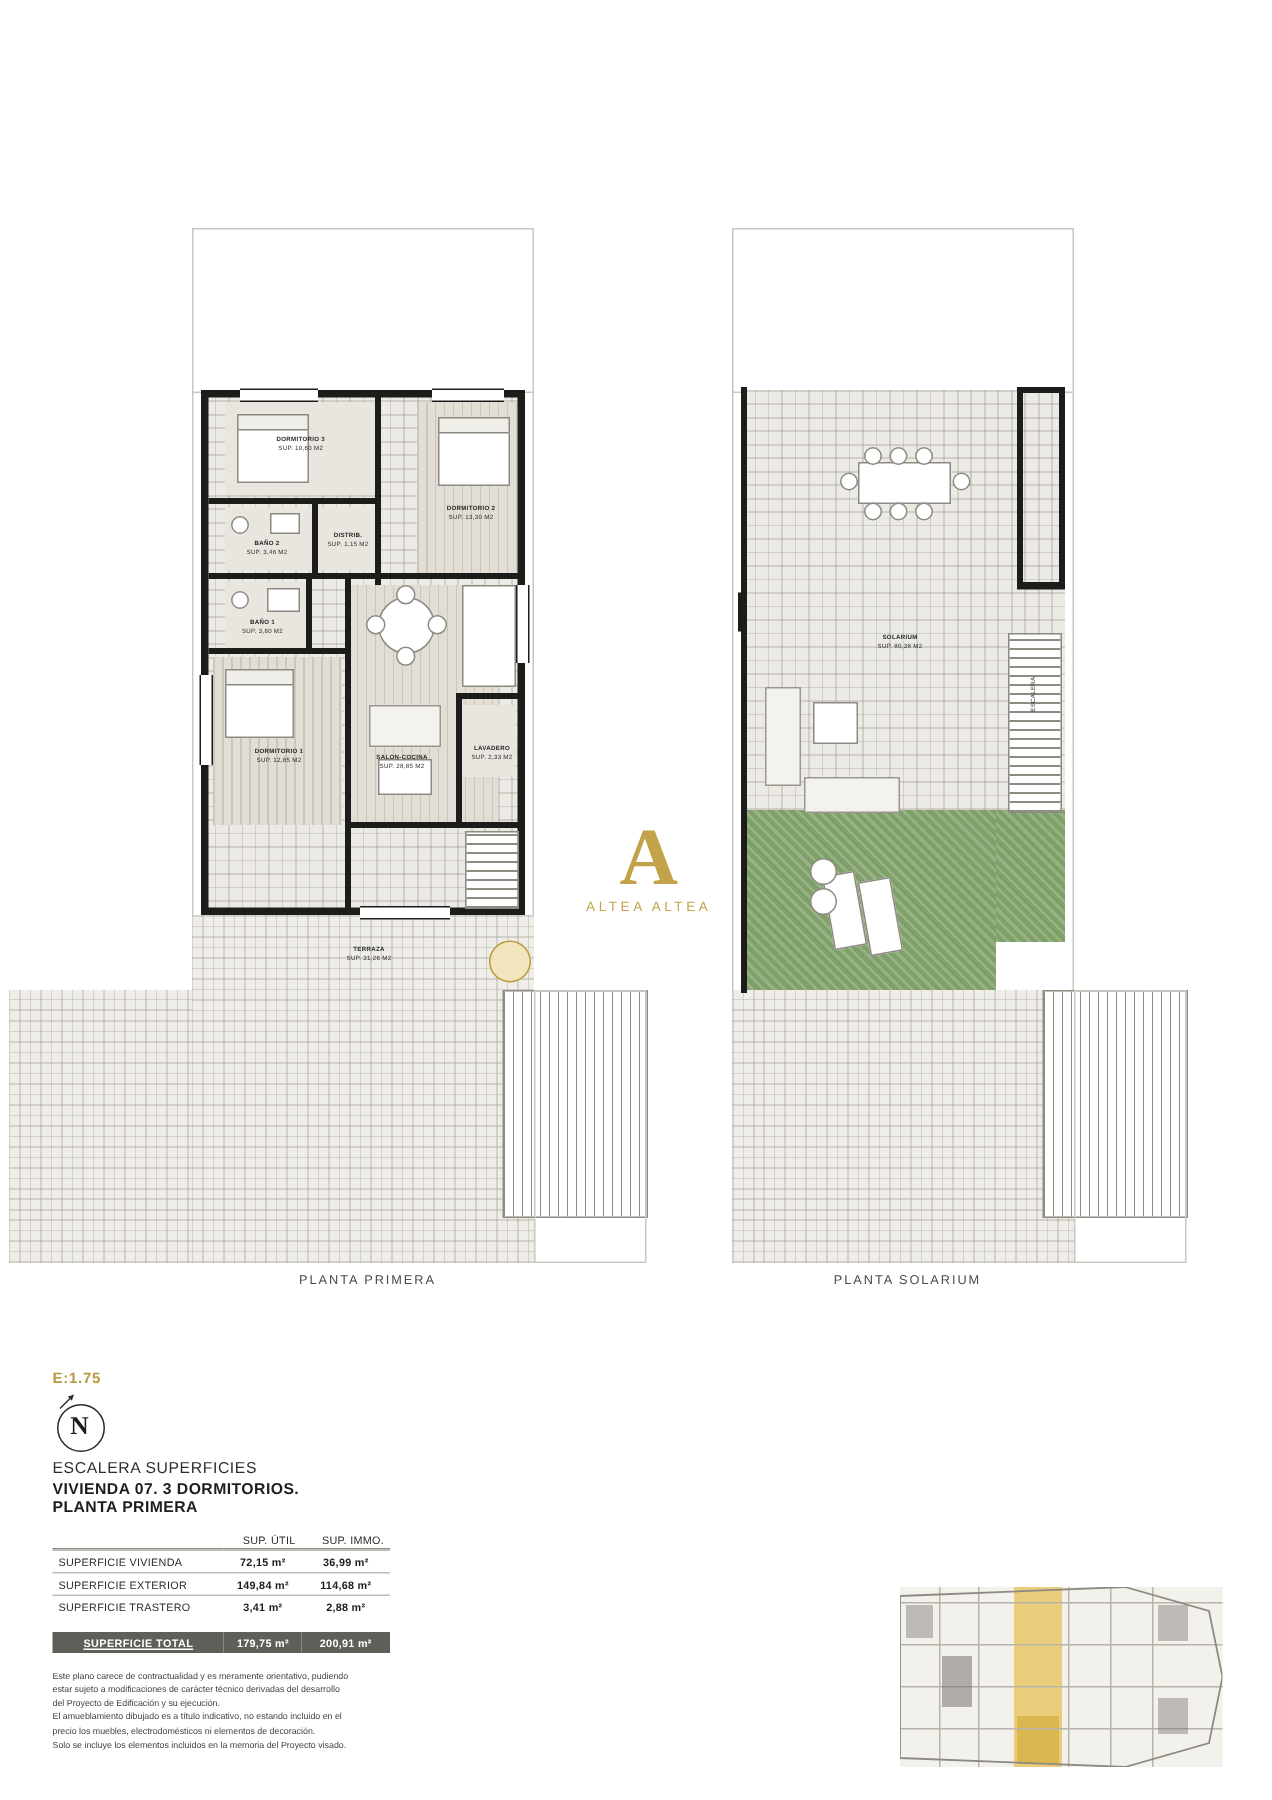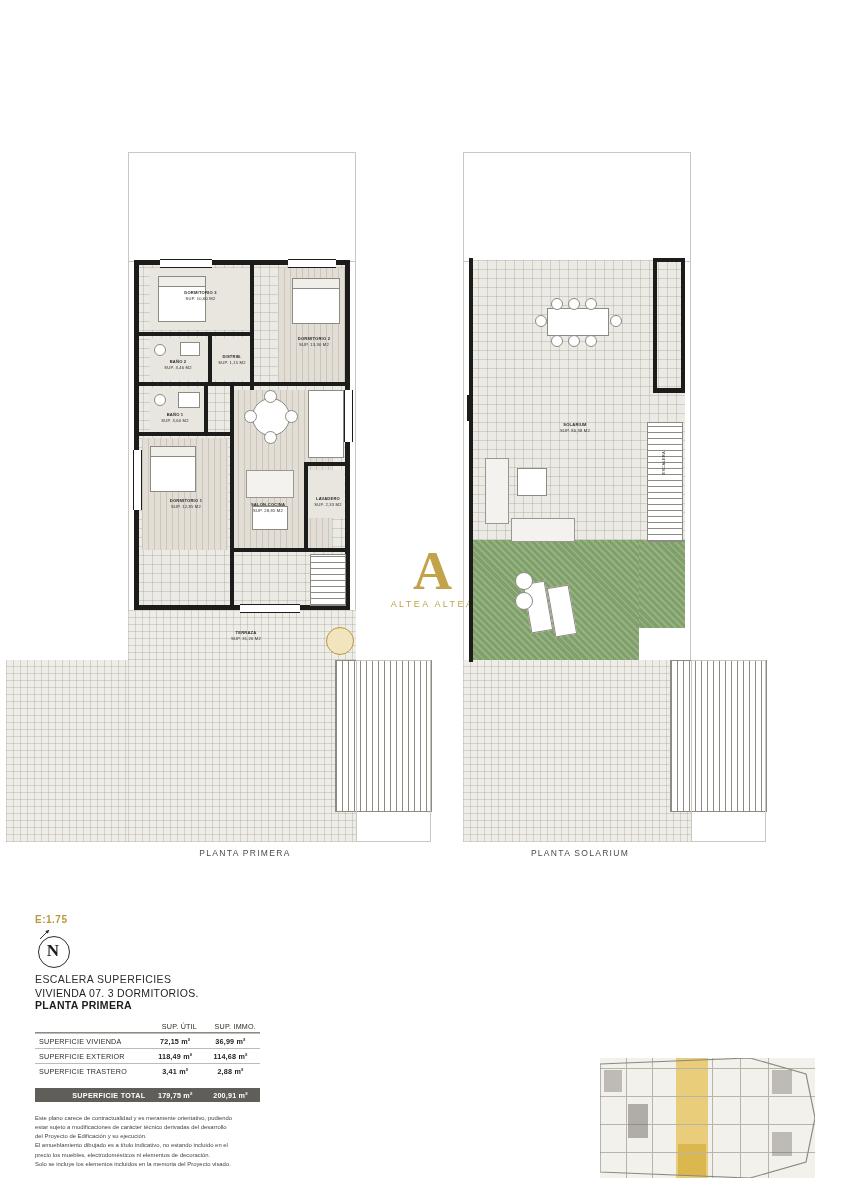--- a/index.html
+++ b/index.html
@@ -36,48 +36,48 @@
   .grass{position:absolute;background:
      repeating-linear-gradient(45deg,rgba(255,255,255,.18) 0 2px,transparent 2px 5px),
      #7fa169;}
 
   
   #watermark{position:absolute;left:375px;top:545px;width:115px;text-align:center;color:#c3a34a;}
   #watermark .wm-a{font-family:"Liberation Serif",serif;font-size:54px;line-height:52px;font-weight:700;}
   #watermark .wm-t{font-size:9px;letter-spacing:2.4px;margin-top:2px;}
 
   
-  #plan-solarium{left:455px;top:140px;width:250px;height:700px;}
+  #plan-solarium{left:480px;top:140px;width:250px;height:700px;}
 
   
   #plan-trastero{left:470px;top:880px;width:255px;height:130px;}
   .park-lbl{position:absolute;font-size:9px;color:#2b2b29;letter-spacing:.5px;}
 
   
   #info{position:absolute;left:35px;top:885px;width:300px;margin-top:29px;}
   .scale{font-size:10px;color:#b89a3e;letter-spacing:.5px;font-weight:700;}
   .north{position:relative;width:44px;height:44px;margin-top:2px;}
   .north .ring{position:absolute;left:3px;top:9px;width:30px;height:30px;border:1px solid #2c2c2a;border-radius:50%;}
   .north .nchar{position:absolute;left:3px;top:9px;width:30px;height:30px;display:flex;align-items:center;justify-content:center;font-family:"Liberation Serif",serif;font-size:17px;font-weight:700;color:#1d1d1b;}
   .north .arrow{position:absolute;left:2px;top:2px;width:13px;height:13px;}
   h1.title{font-family:"Liberation Sans",sans-serif;font-size:16.5px;font-weight:700;letter-spacing:.4px;margin:10px 0 0;color:#1d1d1b;}
   .sub{font-size:10.5px;letter-spacing:.4px;color:#2e2e2c;margin-top:2px;}
-  .sub2{font-size:10.5px;font-weight:400;letter-spacing:.3px;color:#1d1d1b;margin-top:2px;}
+  .sub2{font-size:10.5px;font-weight:700;letter-spacing:.3px;color:#1d1d1b;margin-top:2px;}
   .sub3{font-size:10.5px;font-weight:700;letter-spacing:.3px;color:#1d1d1b;}
 
   table.surf{border-collapse:collapse;margin-top:10px;font-size:7.2px;width:225px;}
   table.surf th{font-weight:400;padding:1px 4px;text-align:right;letter-spacing:.2px;color:#2b2b29;}
   table.surf th.l{text-align:left;}
   table.surf td{padding:2.5px 4px;letter-spacing:.2px;}
   table.surf tr.body td{border-top:.6px solid #bdbbb4;}
   table.surf tr.body td:first-child{text-align:left;color:#2b2b29;}
   table.surf td.num{text-align:center;font-weight:700;color:#1d1d1b;}
   table.surf tr.head-line td{border-top:1.2px solid #8d8a82;padding:0;height:0;}
   table.surf tr.total td{background:#5f5e58;color:#fff;font-weight:700;text-align:center;}
-  table.surf tr.total td:first-child{text-align:right;letter-spacing:.3px;}
+  table.surf tr.total td:first-child{text-align:center;letter-spacing:.3px;text-decoration:underline;}
 
   .legalnote{margin-top:12px;font-size:5.9px;line-height:1.55;color:#44443f;width:290px;}
 
   
   #keymap{position:absolute;left:600px;top:1058px;width:215px;height:120px;}
   .km-bg{position:absolute;inset:0;background:#f3f1ec;}
   .km-line{position:absolute;background:#b7b4ac;}
   .km-hl{position:absolute;background:#e8c766;opacity:.85;}
   .km-dark{position:absolute;background:#6d6a63;}
 </style>
@@ -253,21 +253,21 @@
       <tr class="head-line">
             <td colspan="3"></td>
           </tr>
       <tr class="body">
         <td>SUPERFICIE VIVIENDA</td>
         <td class="num">72,15 m²</td>
         <td class="num">36,99 m²</td>
       </tr>
       <tr class="body">
         <td>SUPERFICIE EXTERIOR</td>
-        <td class="num">118,49 m²</td>
+        <td class="num">149,84 m²</td>
         <td class="num">114,68 m²</td>
       </tr>
       <tr class="body">
         <td>SUPERFICIE TRASTERO</td>
         <td class="num">3,41 m²</td>
         <td class="num">2,88 m²</td>
       </tr>
       <tr>
             <td colspan="3" style="height:5px;"></td>
           </tr>

